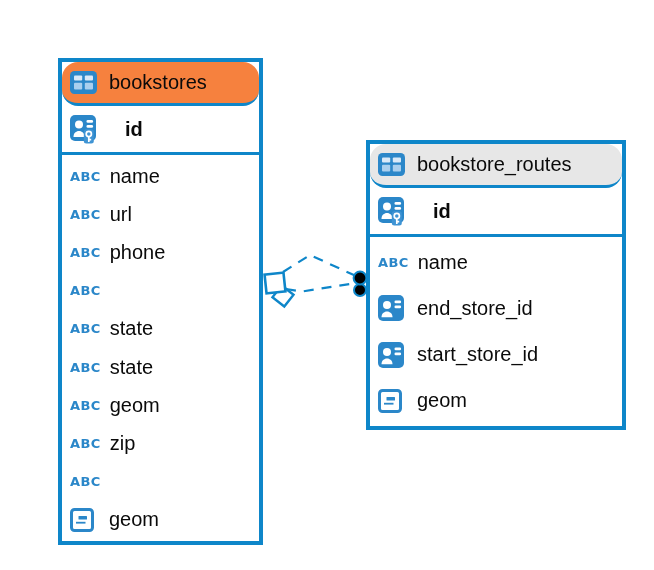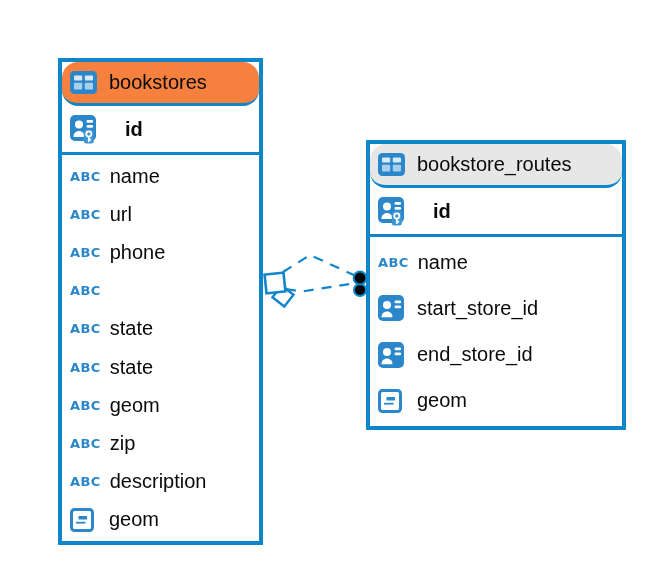--- a/index.html
+++ b/index.html
@@ -120,21 +120,20 @@
       <div class="row" data-interactable="true">
         <span class="icon-slot abc" data-interactable="false">ABC</span>
         <span class="col-name" data-interactable="false">geom</span>
       </div>
       <div class="row" data-interactable="true">
         <span class="icon-slot abc" data-interactable="false">ABC</span>
         <span class="col-name" data-interactable="false">zip</span>
       </div>
       <div class="row" data-interactable="true">
         <span class="icon-slot abc" data-interactable="false">ABC</span>
-        <span class="col-name" data-interactable="false">description</span>
       </div>
       <div class="row" data-interactable="true">
         <span class="icon-slot" data-interactable="false">
           <svg width="24" height="24" viewBox="0 0 24 24">
             <rect x="1.5" y="1.5" width="21" height="21" rx="3" fill="#fff" stroke="#2b87c9" stroke-width="3"></rect>
             <rect x="8.5" y="8" width="8.5" height="3.4" rx="0.5" fill="#2b87c9"></rect>
             <rect x="6" y="13.8" width="9.5" height="1.8" fill="#2b87c9"></rect>
           </svg>
         </span>
         <span class="col-name" data-interactable="false">geom</span>
@@ -180,33 +179,33 @@
       <div class="row" data-interactable="true">
         <span class="icon-slot" data-interactable="false">
           <svg width="26" height="26" viewBox="0 0 26 26">
             <rect width="26" height="26" rx="5" fill="#2b87c9"></rect>
             <circle cx="9" cy="10" r="4" fill="#fff"></circle>
             <path d="M3.5 22 c0-3.4 2.5-5.6 5.5-5.6 s5.5 2.2 5.5 5.6 v0.3 h-11 z" fill="#fff"></path>
             <rect x="16.5" y="5.5" width="6.6" height="2.7" rx="1.3" fill="#fff"></rect>
             <rect x="16.5" y="10.5" width="6.6" height="2.7" rx="1.3" fill="#fff"></rect>
           </svg>
         </span>
-        <span class="col-name" data-interactable="false">start_store_id</span>
+        <span class="col-name" data-interactable="false">end_store_id</span>
       </div>
       <div class="row" data-interactable="true">
         <span class="icon-slot" data-interactable="false">
           <svg width="26" height="26" viewBox="0 0 26 26">
             <rect width="26" height="26" rx="5" fill="#2b87c9"></rect>
             <circle cx="9" cy="10" r="4" fill="#fff"></circle>
             <path d="M3.5 22 c0-3.4 2.5-5.6 5.5-5.6 s5.5 2.2 5.5 5.6 v0.3 h-11 z" fill="#fff"></path>
             <rect x="16.5" y="5.5" width="6.6" height="2.7" rx="1.3" fill="#fff"></rect>
             <rect x="16.5" y="10.5" width="6.6" height="2.7" rx="1.3" fill="#fff"></rect>
           </svg>
         </span>
-        <span class="col-name" data-interactable="false">end_store_id</span>
+        <span class="col-name" data-interactable="false">start_store_id</span>
       </div>
       <div class="row" data-interactable="true">
         <span class="icon-slot" data-interactable="false">
           <svg width="24" height="24" viewBox="0 0 24 24">
             <rect x="1.5" y="1.5" width="21" height="21" rx="3" fill="#fff" stroke="#2b87c9" stroke-width="3"></rect>
             <rect x="8.5" y="8" width="8.5" height="3.4" rx="0.5" fill="#2b87c9"></rect>
             <rect x="6" y="13.8" width="9.5" height="1.8" fill="#2b87c9"></rect>
           </svg>
         </span>
         <span class="col-name" data-interactable="false">geom</span>

